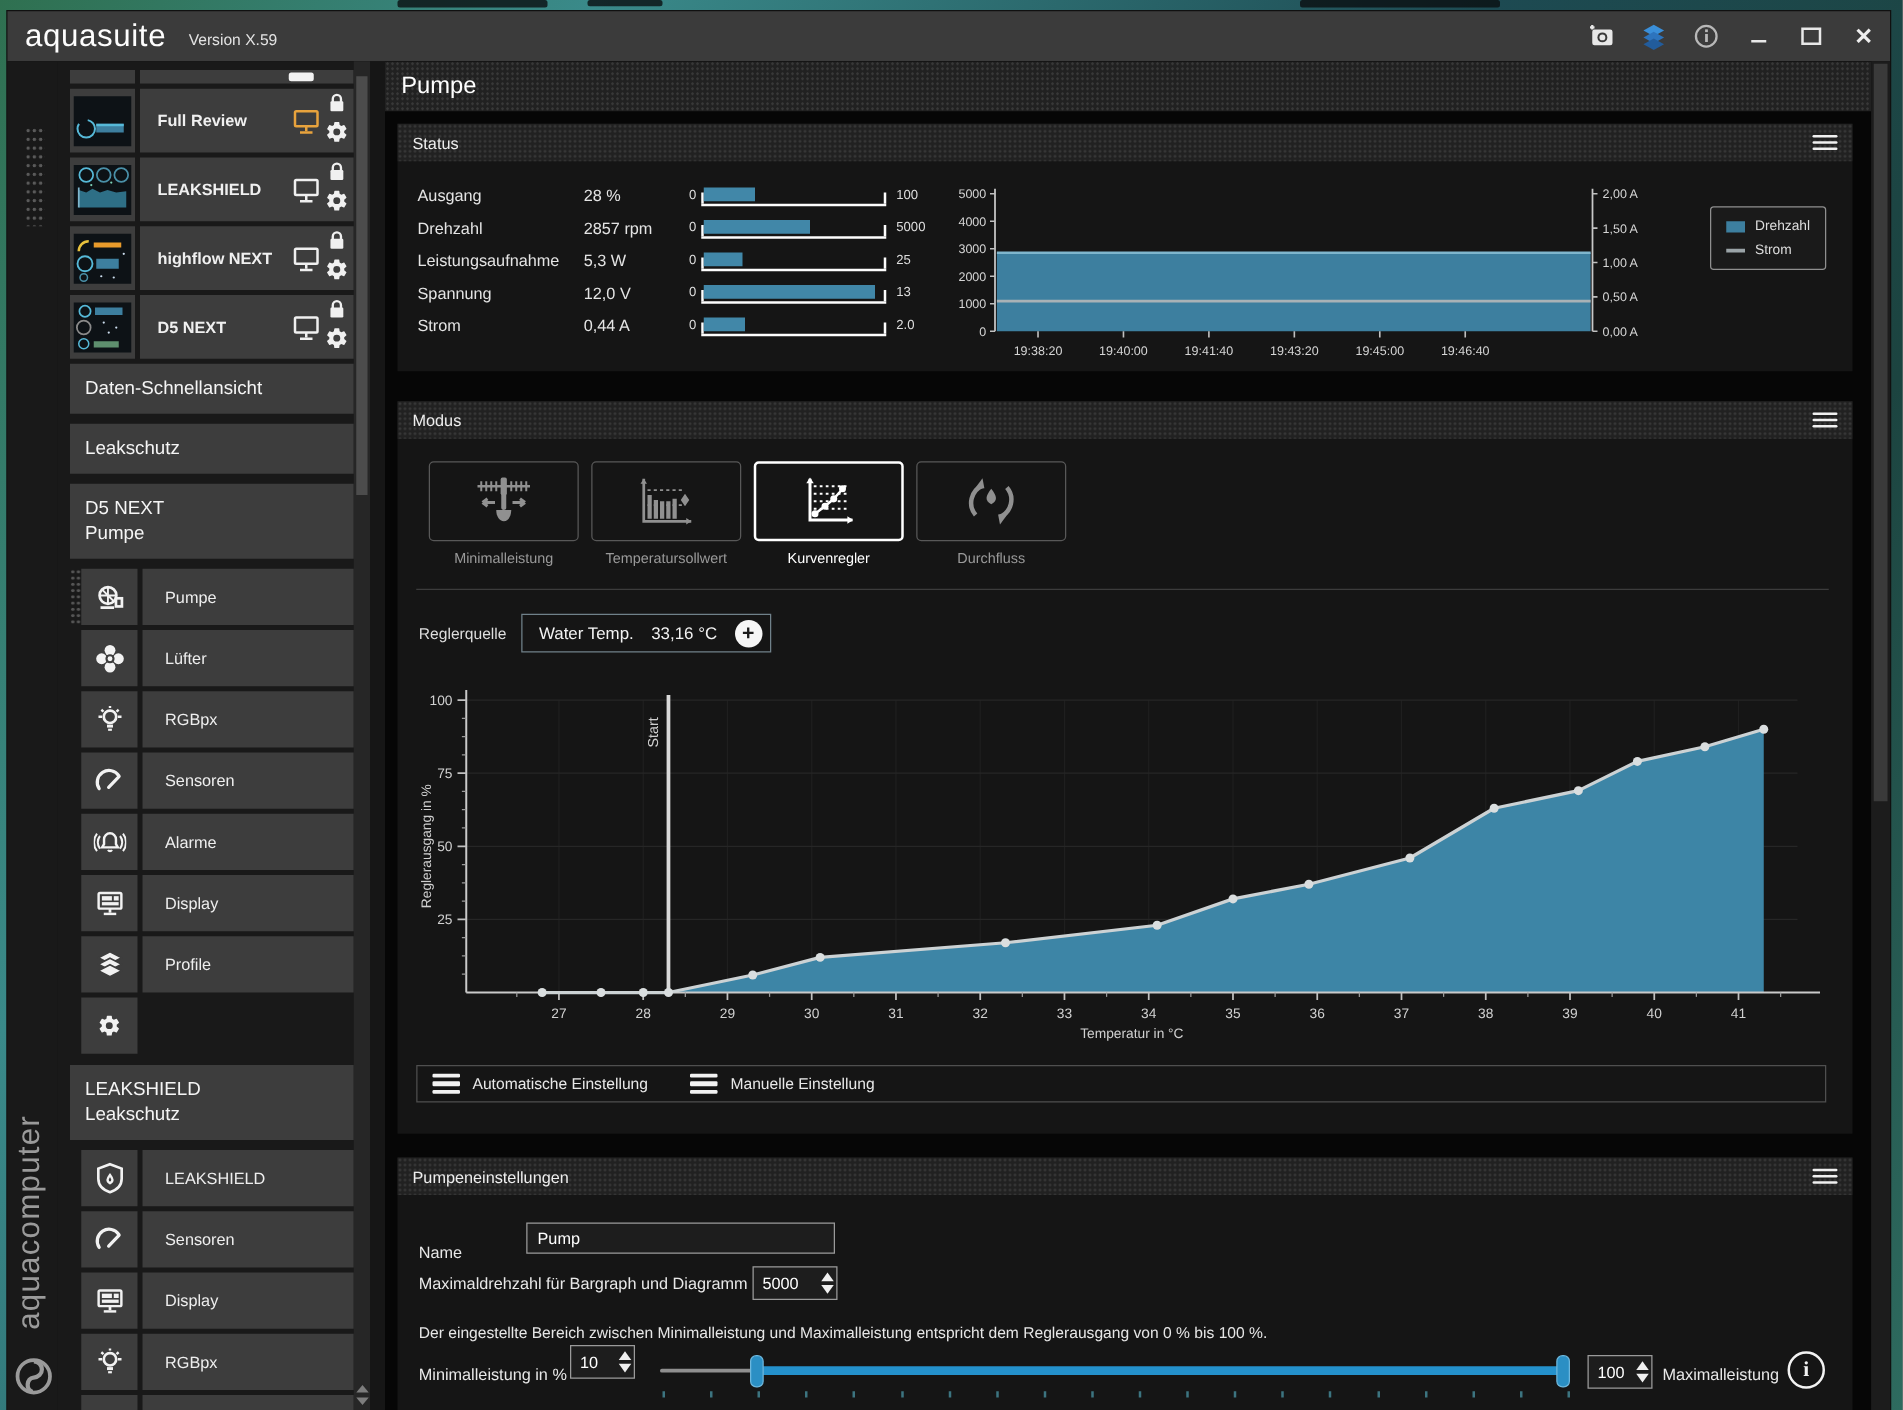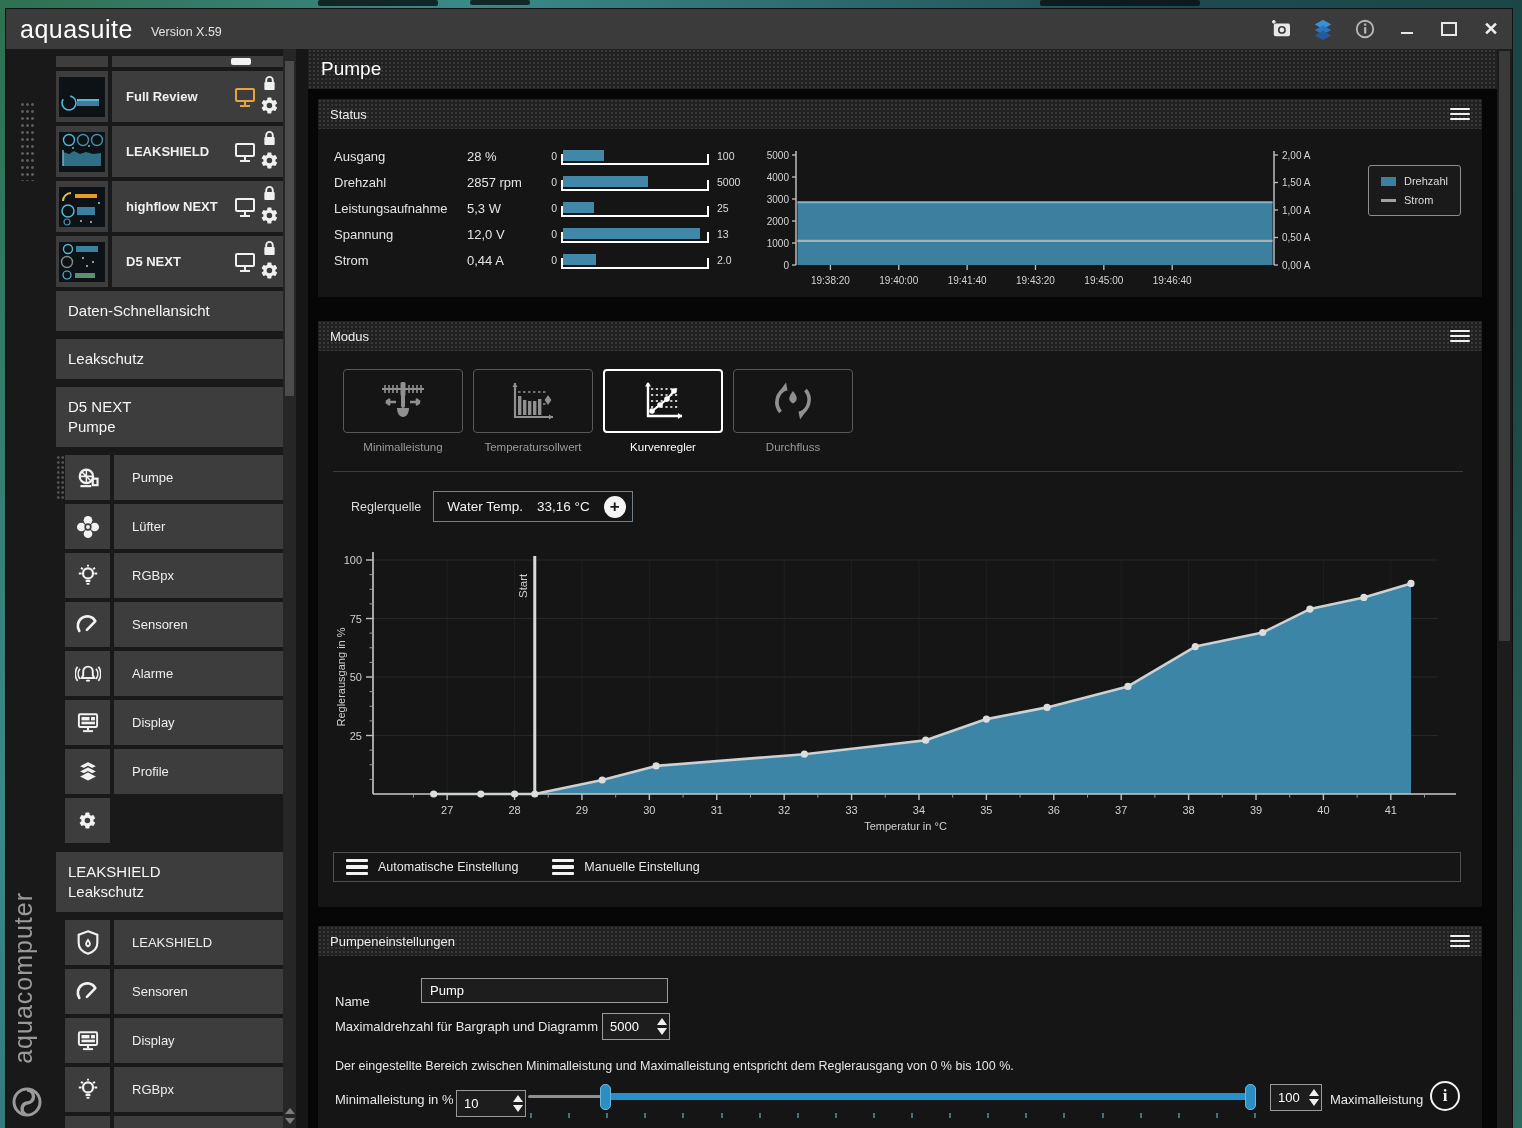--- a/index.html
+++ b/index.html
@@ -106,21 +106,21 @@
   
   .panel.modus{height:586px;margin-top:24px;position:relative;}
   .mode-strip{position:absolute;left:20px;top:48px;display:flex;}
   .mode-cell{width:130px;display:flex;flex-direction:column;align-items:center;}
   .mode-btn{width:118px;height:62px;border:1px solid #585858;border-radius:4px;display:flex;align-items:center;justify-content:center;color:#909090;background:transparent;}
   .mode-cell.selected .mode-btn{border:2px solid #fff;color:#fff;width:116px;height:60px;}
   .mode-label{margin-top:8px;font-size:11.5px;color:#9a9a9a;text-align:center;}
   .mode-cell.selected .mode-label{color:#fff;}
   .modus-sep{position:absolute;left:15px;top:150px;width:1130px;height:1px;background:#3c3c3c;}
   .source-row{position:absolute;left:17px;top:170px;display:flex;align-items:center;}
-  .source-label{color:#ddd;font-size:12.5px;margin-right:12px;margin-left:16px;}
+  .source-label{color:#ddd;font-size:12.5px;margin-right:12px;}
   .source-box{border:1px solid #70818a;height:29px;display:flex;align-items:center;padding:0 6px 0 13px;gap:14px;}
   .source-name,.source-value{color:#f2f2f2;font-size:13.5px;}
   .plus-circle{width:22px;height:22px;border-radius:50%;background:#f5f5f5;color:#1a1a1a;display:flex;align-items:center;justify-content:center;font-size:17px;font-weight:bold;line-height:1;}
   .curve-wrap{position:absolute;left:15px;top:215px;}
   .modus-footer{position:absolute;left:15px;top:531px;width:1128px;height:30px;border:1px solid #4f4f4f;display:flex;align-items:center;gap:34px;padding-left:12px;box-sizing:border-box;}
   .footer-btn{display:flex;align-items:center;gap:10px;color:#e8e8e8;font-size:12.5px;}
   .mini-burger{display:flex;flex-direction:column;gap:3px;width:22px;}
   .mini-burger span{height:3.2px;background:#f2f2f2;border-radius:1px;}
   
   .panel.settings{height:202px;margin-top:19px;position:relative;}
@@ -867,21 +867,21 @@
         <span class="set-label" style="left:17px;top:93px;">Maximaldrehzahl für Bargraph und Diagramm</span>
         <div class="spinner" style="left:284px;top:87px;width:68px;">
           <span class="spin-val">5000</span>
           <span class="spin-btns">
               <span class="spin-up"></span>
               <span class="spin-down"></span>
             </span>
         </div>
         <div class="note">Der eingestellte Bereich zwischen Minimalleistung und Maximalleistung entspricht dem Reglerausgang von 0 % bis 100 %.</div>
         <span class="set-label" style="left:17px;top:166px;">Minimalleistung in %</span>
-        <div class="spinner" style="left:138px;top:164px;width:70px;">
+        <div class="spinner" style="left:138px;top:150px;width:52px;">
           <span class="spin-val">10</span>
           <span class="spin-btns">
               <span class="spin-up"></span>
               <span class="spin-down"></span>
             </span>
         </div>
         <div class="slider" id="range-slider">
           <div class="base"></div>
           <div class="active" id="slider-active" style="left: 76.7px; width: 645.3px;"></div>
           <div class="handle" id="handle-low" style="left: 71.7px;"></div>

